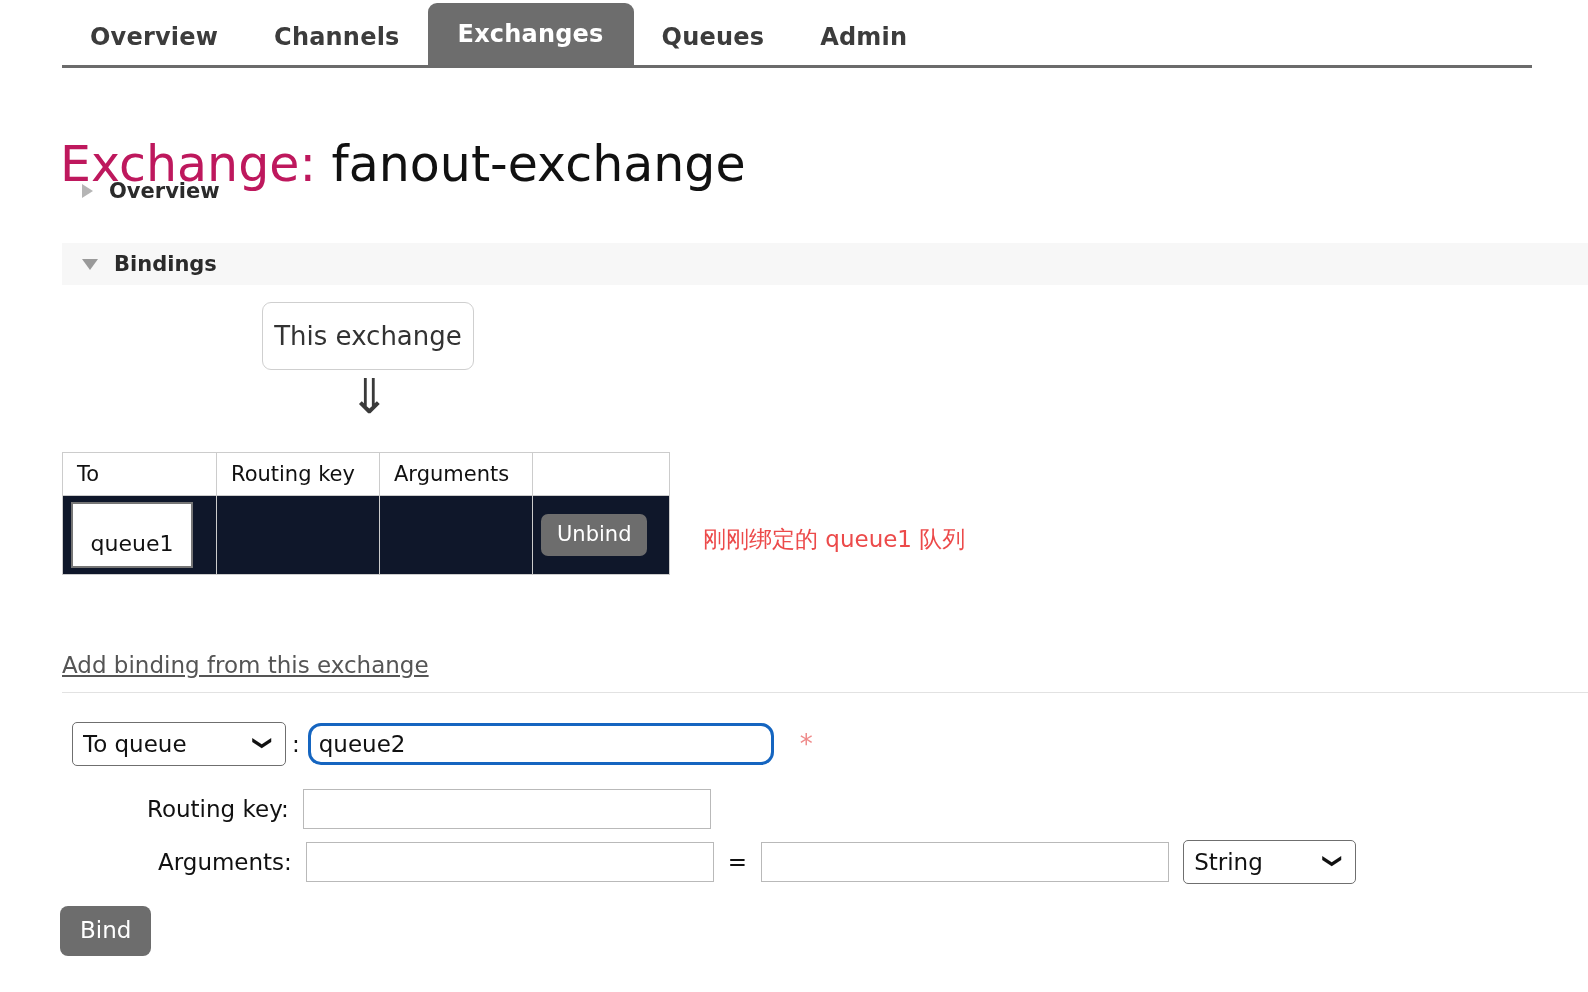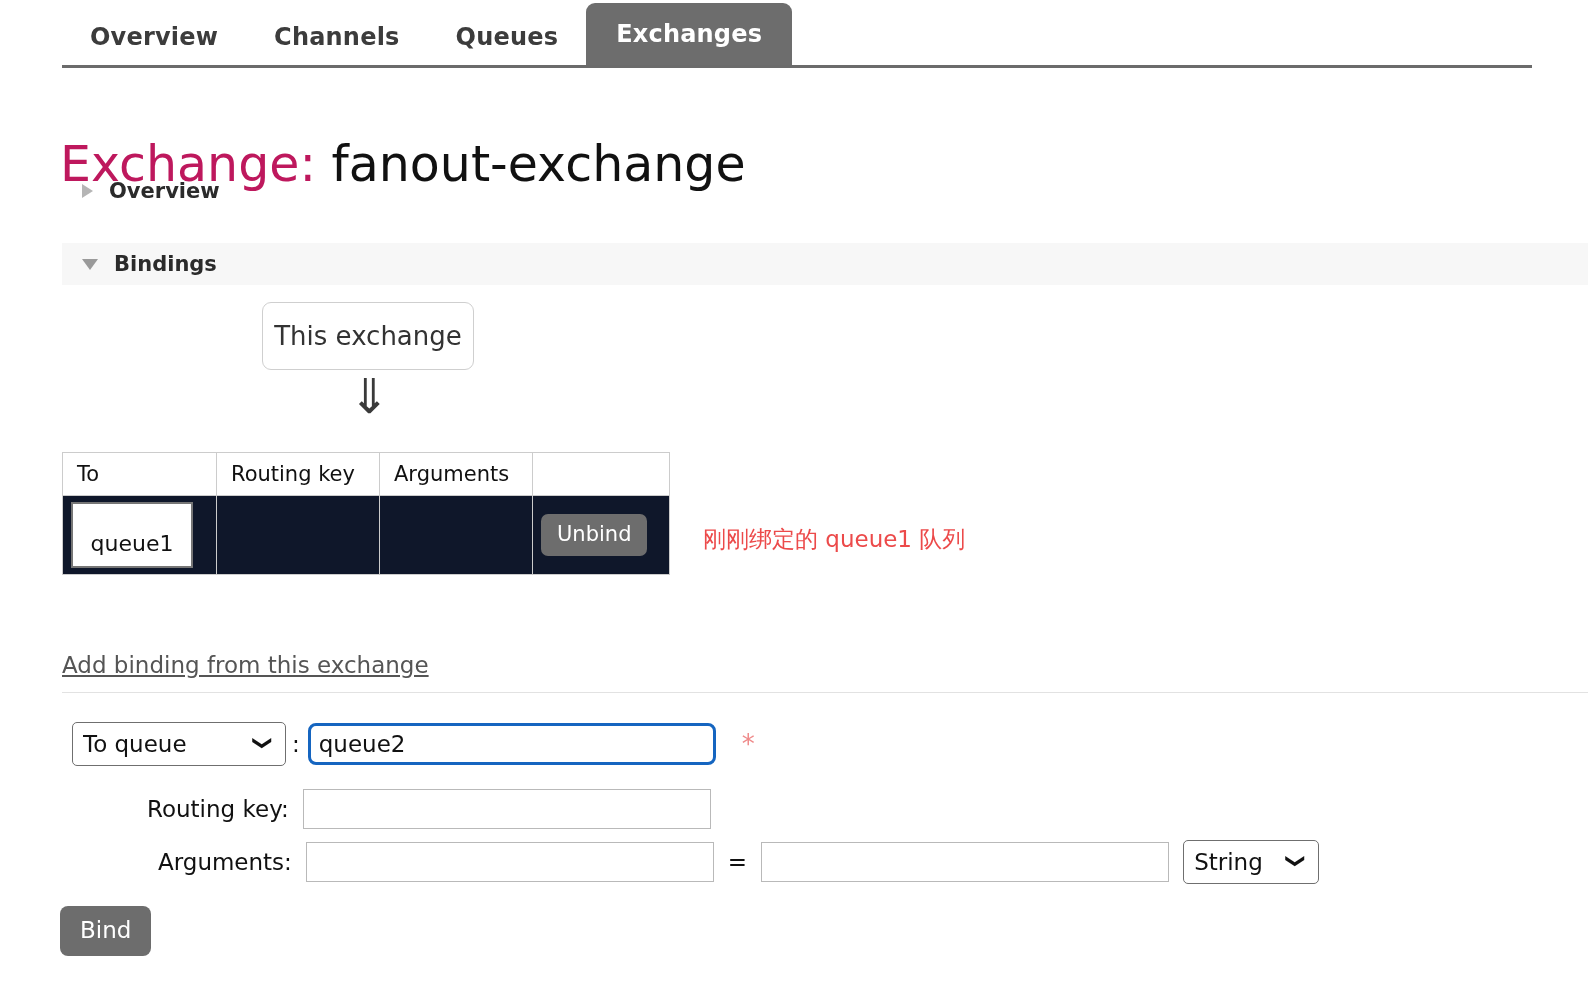--- a/index.html
+++ b/index.html
@@ -251,21 +251,21 @@
     position: absolute;
     right: 14px;
     top: 50%;
     transform: translateY(-55%);
     font-size: 19px;
     pointer-events: none;
     color: #111111;
     font-weight: bold;
   }
   #dest-select { width: 214px; padding-right: 52px; }
-  #argtype-select { width: 136px; padding-right: 35px; }
+  #argtype-select { width: 173px; padding-right: 35px; }
 
   .colon { font-size: 23px; margin: 0 8px 0 6px; color: #111; }
 
   .field-label {
     font-size: 23px;
     color: #111111;
     text-align: right;
     white-space: nowrap;
     margin-right: 14px;
   }
@@ -273,24 +273,24 @@
   .txt {
     font-family: inherit;
     font-size: 23px;
     color: #111111;
     background: #ffffff;
     border: 1px solid #b9b9b9;
     box-sizing: border-box;
     padding: 6px 8px;
   }
   #dest-input {
-    width: 408px;
+    width: 466px;
     height: 42px;
     border: 3px solid #1565c0;
-    border-radius: 8px;
+    border-radius: 13px;
     outline: none;
     caret-color: #111111;
   }
   #routing-input { width: 408px; height: 40px; }
   #args-key-input { width: 408px; height: 40px; }
   #args-val-input { width: 408px; height: 40px; }
   .eq { font-size: 23px; margin: 0 14px; color: #111; }
 
   .req-star {
     color: #ef8a8a;
@@ -312,25 +312,28 @@
 <body>
 
 <div class="nav-wrap">
   <ul class="nav-list">
     <li class="nav-item">
       <span class="inner">Overview</span>
     </li>
     <li class="nav-item">
       <span class="inner">Channels</span>
     </li>
+    <li class="nav-item active">
+      <span class="inner">Exchanges</span>
+    </li>
     <li class="nav-item">
       <span class="inner">Queues</span>
     </li>
-    <li class="nav-item active">
-      <span class="inner">Exchanges</span>
+    <li class="nav-item">
+      <span class="inner">Admin</span>
     </li>
   </ul>
 </div>
 
 <h1 class="page-title">
   <span class="label">Exchange:</span>
   <span class="value">fanout-exchange</span>
 </h1>
 
 <div class="section-head" id="overview-head">

